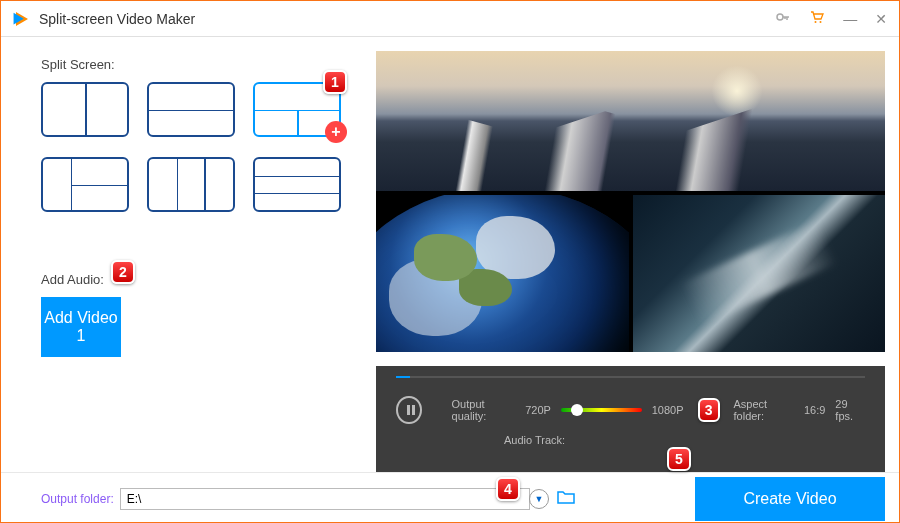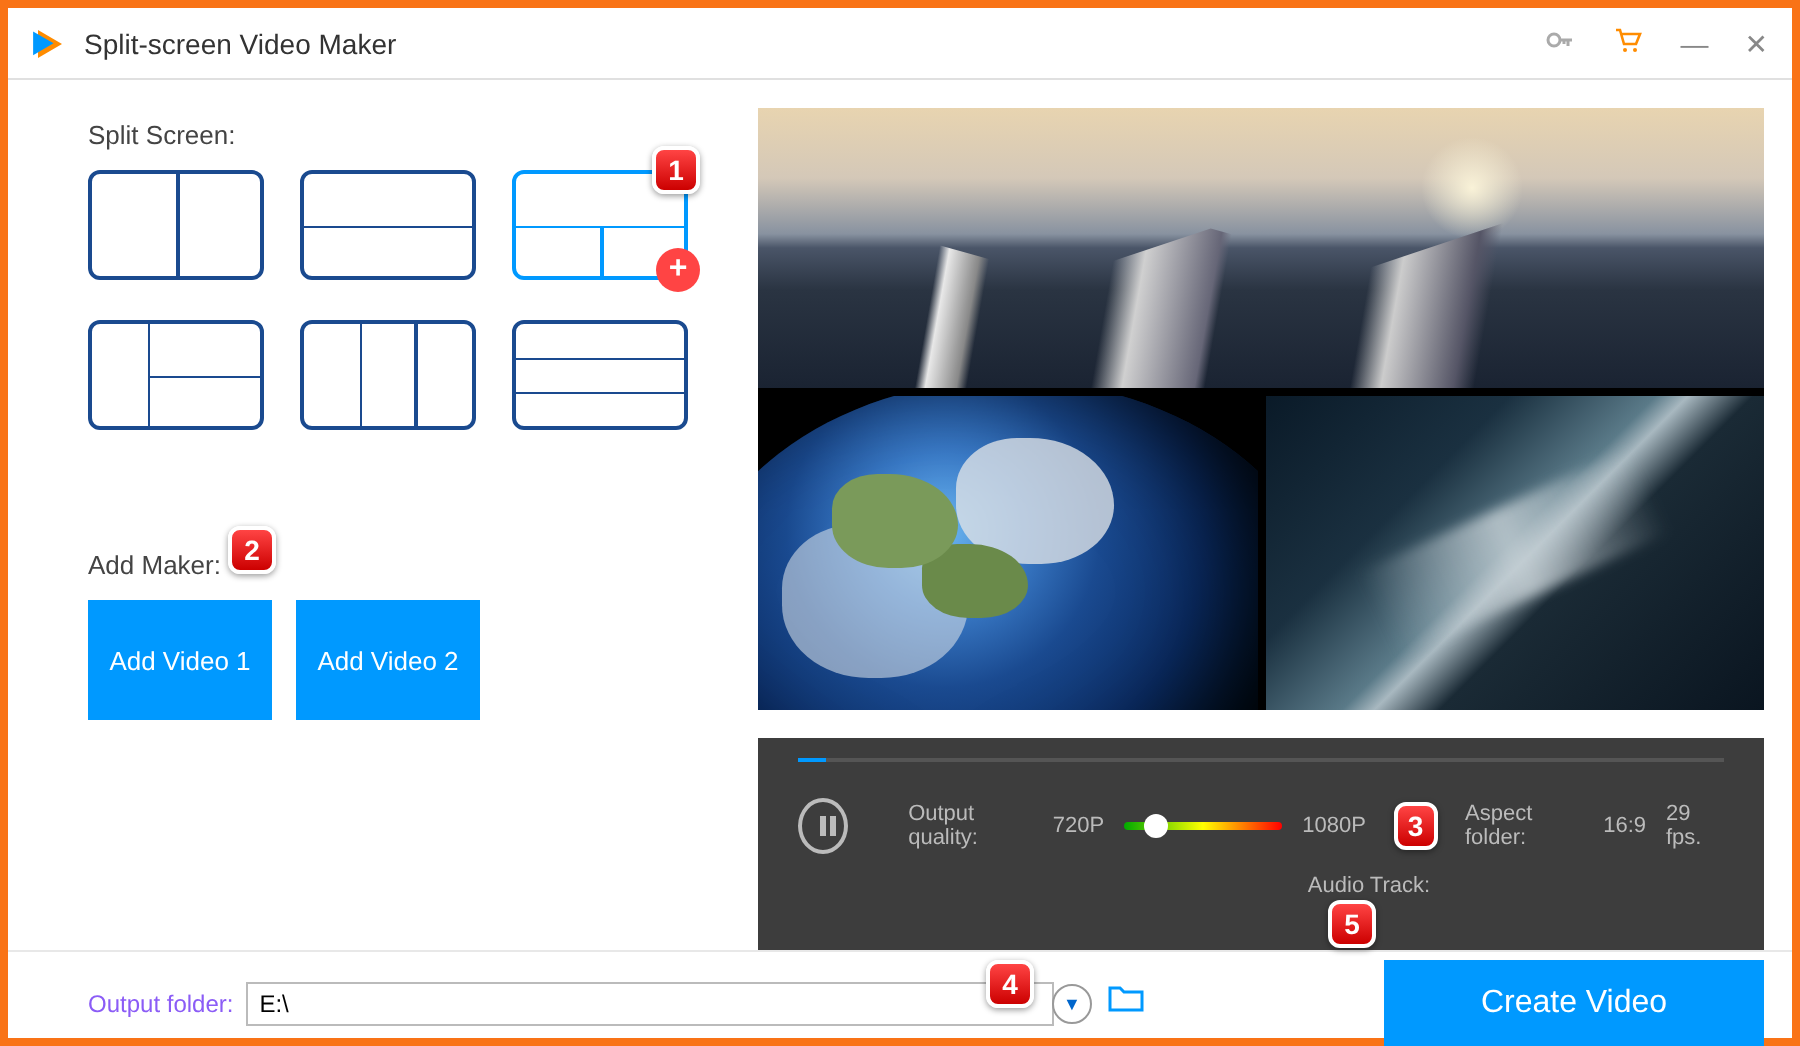--- a/index.html
+++ b/index.html
@@ -1,17 +1,17 @@
 <!DOCTYPE html>
 <html><head>
 <meta charset="utf-8">
 <style>
 * { box-sizing: border-box; margin: 0; padding: 0; }
 body { font-family: Arial, sans-serif; background: #f0f0f0; display: flex; justify-content: center; }
-.window { width: 900px; height: 523px; background: #fff; border: 4px solid #f97316; position: relative; }
+.window { width: 900px; height: 523px; background: #fff; border: 1px solid #f97316; position: relative; }
 .titlebar { height: 36px; border-bottom: 1px solid #e0e0e0; display: flex; align-items: center; padding: 0 12px; }
 .logo { display: inline-flex; align-items: center; margin-right: 8px; }
 .title { font-size: 14px; color: #333; }
 .win-controls { margin-left: auto; display: flex; gap: 18px; align-items: center; color: #888; }
 .win-controls span { cursor: pointer; font-size: 14px; }
 .content { display: flex; height: 435px; }
 .left { width: 375px; padding: 20px 30px 0 40px; }
 .label { font-size: 13px; color: #444; margin-bottom: 10px; }
 .templates { display: grid; grid-template-columns: repeat(3, 88px); grid-template-rows: repeat(2, 55px); gap: 20px 18px; margin-bottom: 60px; }
 .tpl { border: 2px solid #1a4a8f; border-radius: 6px; position: relative; cursor: pointer; background: #fff; }
@@ -28,21 +28,21 @@
 
 .t4 .v1 { top: 0; bottom: 0; left: 33%; width: 1.5px; }
 .t4 .v2 { top: 50%; left: 33%; right: 0; height: 1.5px; }
 
 .t5 .v1 { top: 0; bottom: 0; left: 33%; width: 1.5px; }
 .t5 .v2 { top: 0; bottom: 0; left: 66%; width: 1.5px; }
 
 .t6 .v1 { left: 0; right: 0; top: 33%; height: 1.5px; }
 .t6 .v2 { left: 0; right: 0; top: 66%; height: 1.5px; }
 .addrow { display: flex; gap: 12px; margin-top: 6px; }
-.addbtn { width: 92px; height: 60px; background: #0099ff; color: #fff; border: none; font-size: 13px; cursor: pointer; }
+.addbtn { width: 80px; height: 60px; background: #0099ff; color: #fff; border: none; font-size: 16px; cursor: pointer; }
 .preview { flex: 1; background: #000; margin: 14px 14px 0 0; position: relative; display: flex; flex-direction: column; }
 .pv-top { height: 140px; position: relative; overflow: hidden; }
 .pv-bot { flex: 1; display: flex; gap: 4px; margin-top: 4px; }
 .pv-bot > div { flex: 1; position: relative; overflow: hidden; }
 .mtn { position: absolute; inset: 0; background: linear-gradient(180deg, #e8d4b0 0%, #d4c8b8 25%, #8892a0 45%, #4a5568 50%, #2a3442 65%, #1a2332 100%); }
 .mtn::before { content: ""; position: absolute; top: 10px; left: 65%; width: 60px; height: 60px; background: radial-gradient(circle, rgba(255,248,220,0.9) 0%, rgba(255,248,220,0) 60%); }
 .mtn::after { content: ""; position: absolute; bottom: 0; left: 0; right: 0; height: 60%; background: linear-gradient(100deg, transparent 0%, transparent 18%, #e8e8e8 19%, #888 22%, transparent 23%, transparent 35%, #d0d0d0 38%, #667 45%, transparent 46%, transparent 60%, #ccc 63%, #556 70%, transparent 72%); clip-path: polygon(0 100%, 0 40%, 15% 10%, 30% 35%, 45% 5%, 60% 30%, 75% 0%, 90% 25%, 100% 15%, 100% 100%); }
 .earth { position: absolute; inset: 0; background: #000; }
 .earth::before { content: ""; position: absolute; left: -15%; top: -5%; width: 130%; height: 160%; border-radius: 50%; background: radial-gradient(circle at 40% 30%, #6ab5f0 0%, #3a7bc8 15%, #1a4a90 30%, #0a2a60 50%, #001020 70%); box-shadow: inset -30px -20px 60px #000; }
 .earth::after { content: ""; position: absolute; left: 15%; top: 25%; width: 25%; height: 30%; background: #7a9a5a; border-radius: 40% 60% 50% 50%; box-shadow: 40px 30px 0 -5px #6a8a4a, 70px -10px 0 8px rgba(220,225,230,0.8), -10px 40px 0 15px rgba(210,220,230,0.6); }
@@ -119,26 +119,25 @@
             <div class="v v1"></div>
             <div class="v v2"></div>
           </div>
         <div class="tpl t6">
             <div class="v v1"></div>
             <div class="v v2"></div>
           </div>
       </div>
 
       <div style="position:relative;">
-        <div class="label">Add Maker:</div>
+        <div class="label">Add Audio:</div>
         <div class="badge" style="top:-12px; left:70px;">2</div>
       </div>
       <div class="addrow">
         <button class="addbtn">Add Video 1</button>
-        <button class="addbtn">Add Video 2</button>
       </div>
     </div>
 
     <div style="flex:1; display:flex; flex-direction:column;">
       <div class="preview">
         <div class="pv-top">
             <div class="mtn"></div>
           </div>
         <div class="pv-bot">
           <div>
@@ -155,21 +154,21 @@
           <div class="playbtn"></div>
           <span>Output quality:</span>
           <span>720P</span>
           <div class="qgrad"></div>
           <span>1080P</span>
           <div class="badge" style="position:static; margin:0 4px;">3</div>
           <span>Aspect folder:</span>
           <span>16:9</span>
           <span style="margin-left:auto;">29 fps.</span>
         </div>
-        <div class="ctrl-row" style="padding-left:48px;justify-content:center;">
+        <div class="ctrl-row" style="padding-left:48px;">
           <span style="margin-left:60px;">Audio Track:</span>
         </div>
       </div>
     </div>
   </div>
 
   <div class="footer">
     <span class="flabel">Output folder:</span>
     <input class="finput" value="E:\" style="">
     <div style="position:relative;">

